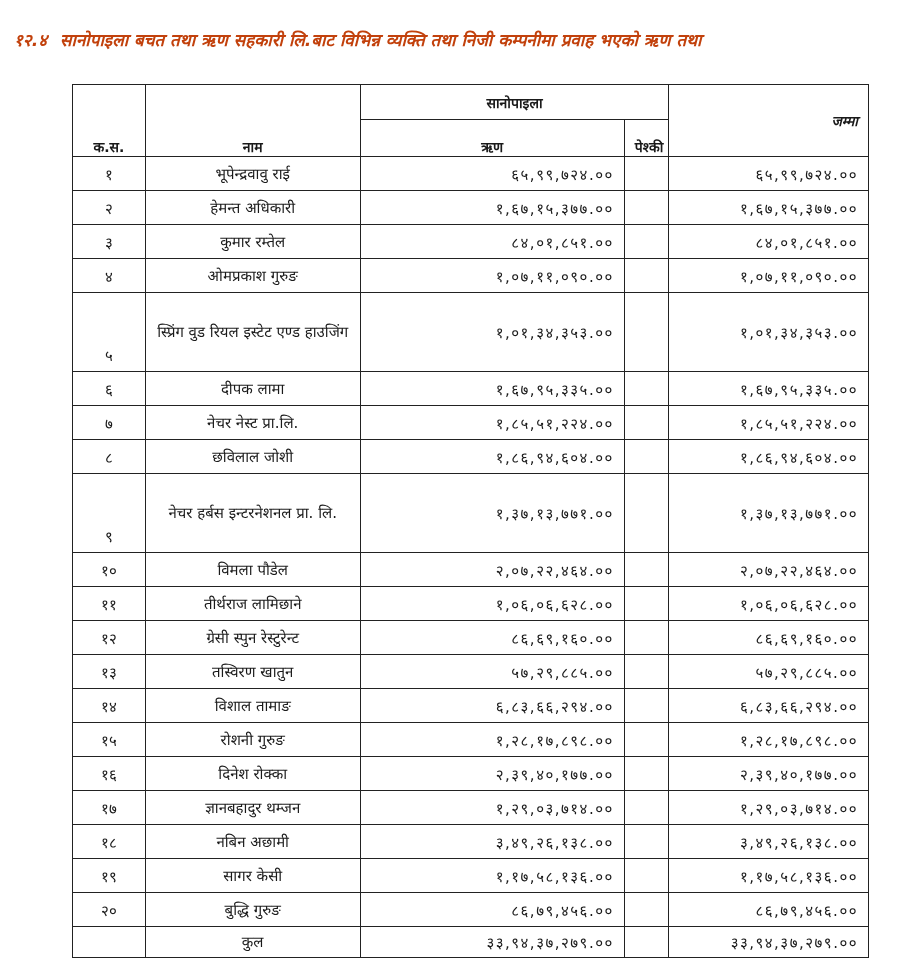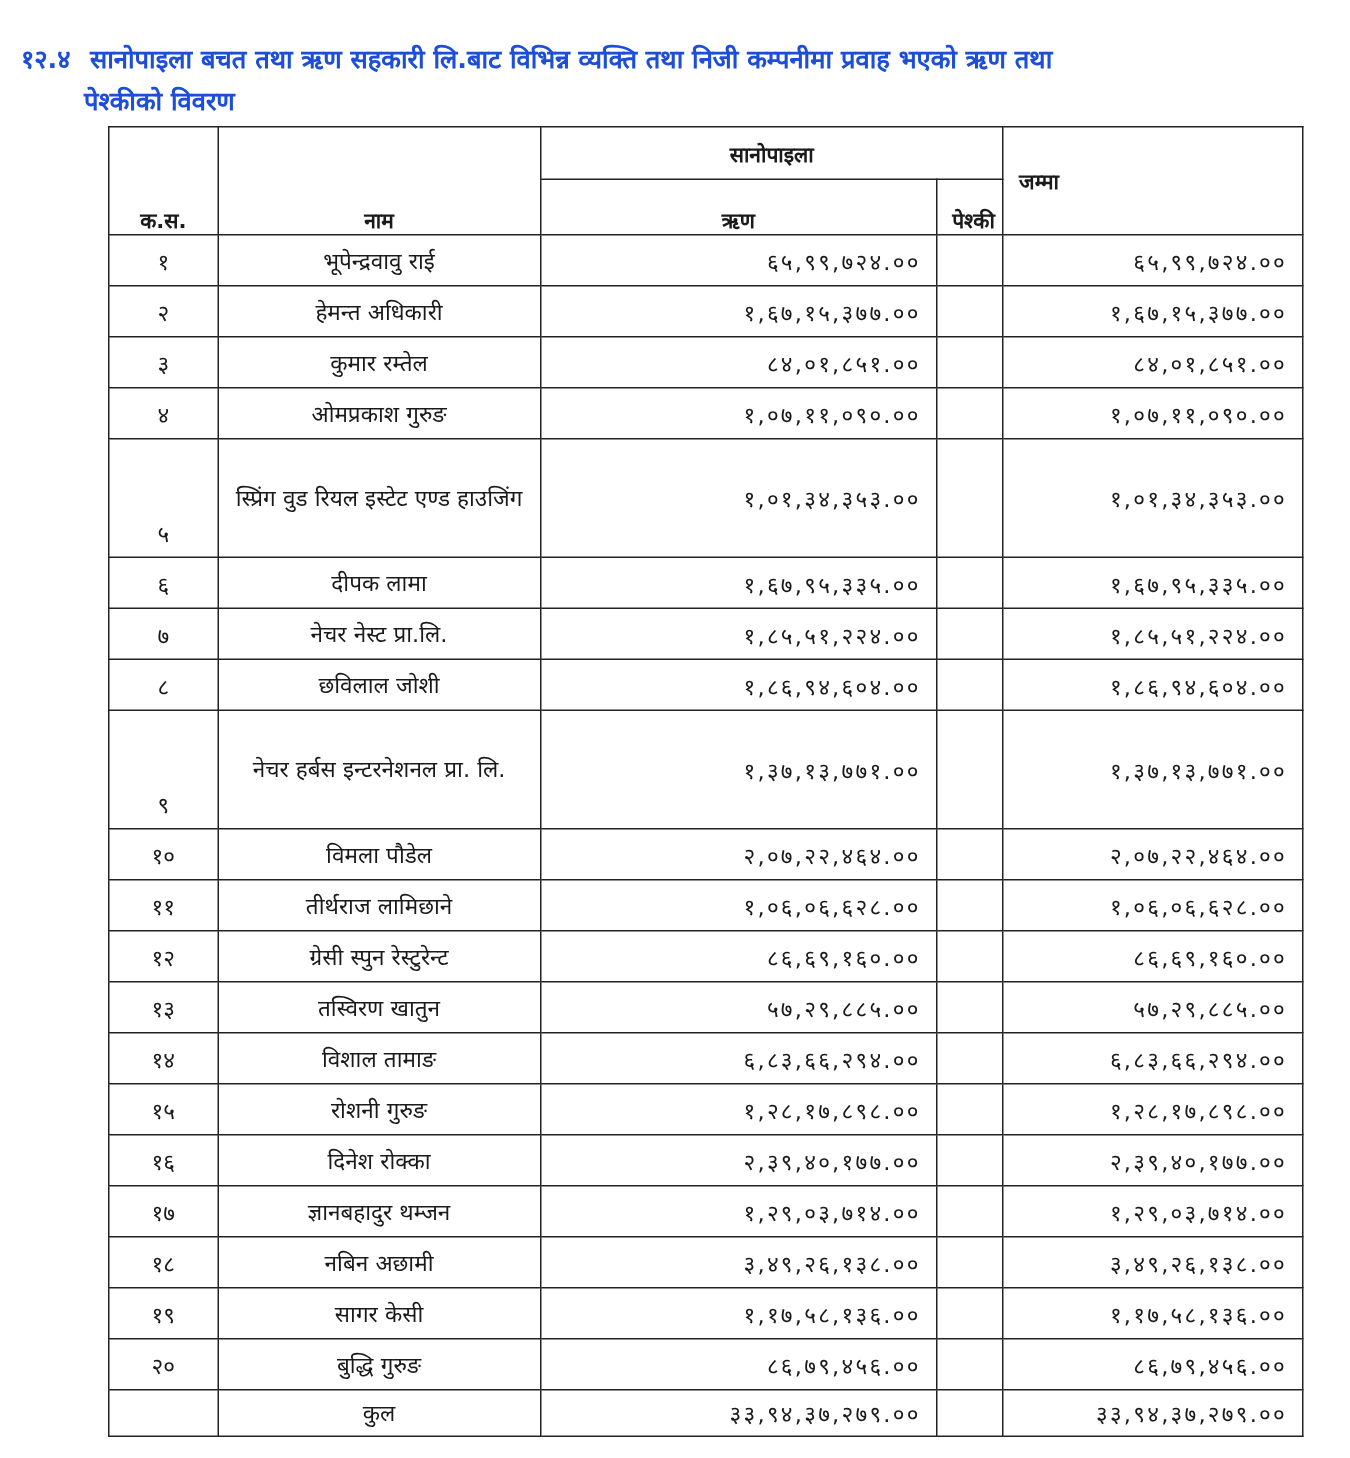--- a/index.html
+++ b/index.html
@@ -2,21 +2,21 @@
 <html><head>
   <meta charset="utf-8">
   <style>
     html, body { margin: 0; padding: 0; background: #ffffff; }
     body {
       width: 900px; height: 972px; overflow: hidden; position: relative;
       font-family: "DejaVu Sans", sans-serif; color: #111;
     }
     .heading {
       position: absolute; left: 14px; top: 26px; width: 880px;
-      font-size: 17px; line-height: 28px; font-weight: bold; color: #1d4ed8;
+      font-size: 17px; line-height: 28px; font-weight: bold; color: #c2410c; font-style: italic;
     }
     .heading .num { display: inline-block; width: 46px; }
     .heading .line2 { padding-left: 42px; }
     table.loan {
       position: absolute; left: 72px; top: 84px;
       width: 797px; border-collapse: collapse; table-layout: fixed;
       font-size: 15px; color: #1a1a1a;
     }
     table.loan td, table.loan th {
       border: 1.5px solid #222; padding: 0 10px; font-weight: normal;
@@ -24,39 +24,38 @@
     table.loan th { font-weight: bold; font-size: 14px; margin-top: 26px; }
     .col-sn { width: 62px; }
     .col-name { width: 183px; }
     .col-loan { width: 225px; }
     .col-adv { width: 38px; }
     .col-total { width: 170px; }
     tr.h1 th { height: 34px; }
     tr.h2 th { height: 36px; }
     th.sn, th.nm { vertical-align: bottom; padding-bottom: 6px; text-align: center; }
     th.grp { text-align: center; vertical-align: middle; }
-    th.tot { text-align: left; vertical-align: middle; padding-bottom: 6px; }
+    th.tot { text-align: right; vertical-align: middle; padding-bottom: 6px; font-style: italic; }
     th.ln { text-align: center; vertical-align: bottom; padding-bottom: 6px; }
     th.ad { text-align: center; vertical-align: bottom; padding-bottom: 6px; padding-left: 2px; padding-right: 2px; }
     tbody td { height: 33px; }
     tbody tr.tall td { height: 72px; margin-top: 28px; }
     td.sn { text-align: center; vertical-align: middle; }
     tr.tall td.sn { vertical-align: bottom; padding-bottom: 6px; }
     td.nm { text-align: center; vertical-align: middle; line-height: 30px; }
     td.amt { text-align: right; vertical-align: middle; letter-spacing: 1.5px; font-family: "DejaVu Sans", sans-serif; }
     tr.total td { height: 30px; }
   </style>
 </head>
 <body>
 
 <div class="heading">
   <div>
     <span class="num">१२.४</span><span>सानोपाइला बचत तथा ऋण सहकारी लि.बाट विभिन्न व्यक्ति तथा निजी कम्पनीमा प्रवाह भएको ऋण तथा</span>
   </div>
-  <div class="line2">पेश्कीको विवरण</div>
 </div>
 
 <table class="loan">
   <colgroup>
     <col class="col-sn">
       <col class="col-name">
       <col class="col-loan">
       <col class="col-adv">
       <col class="col-total">
   </colgroup>

